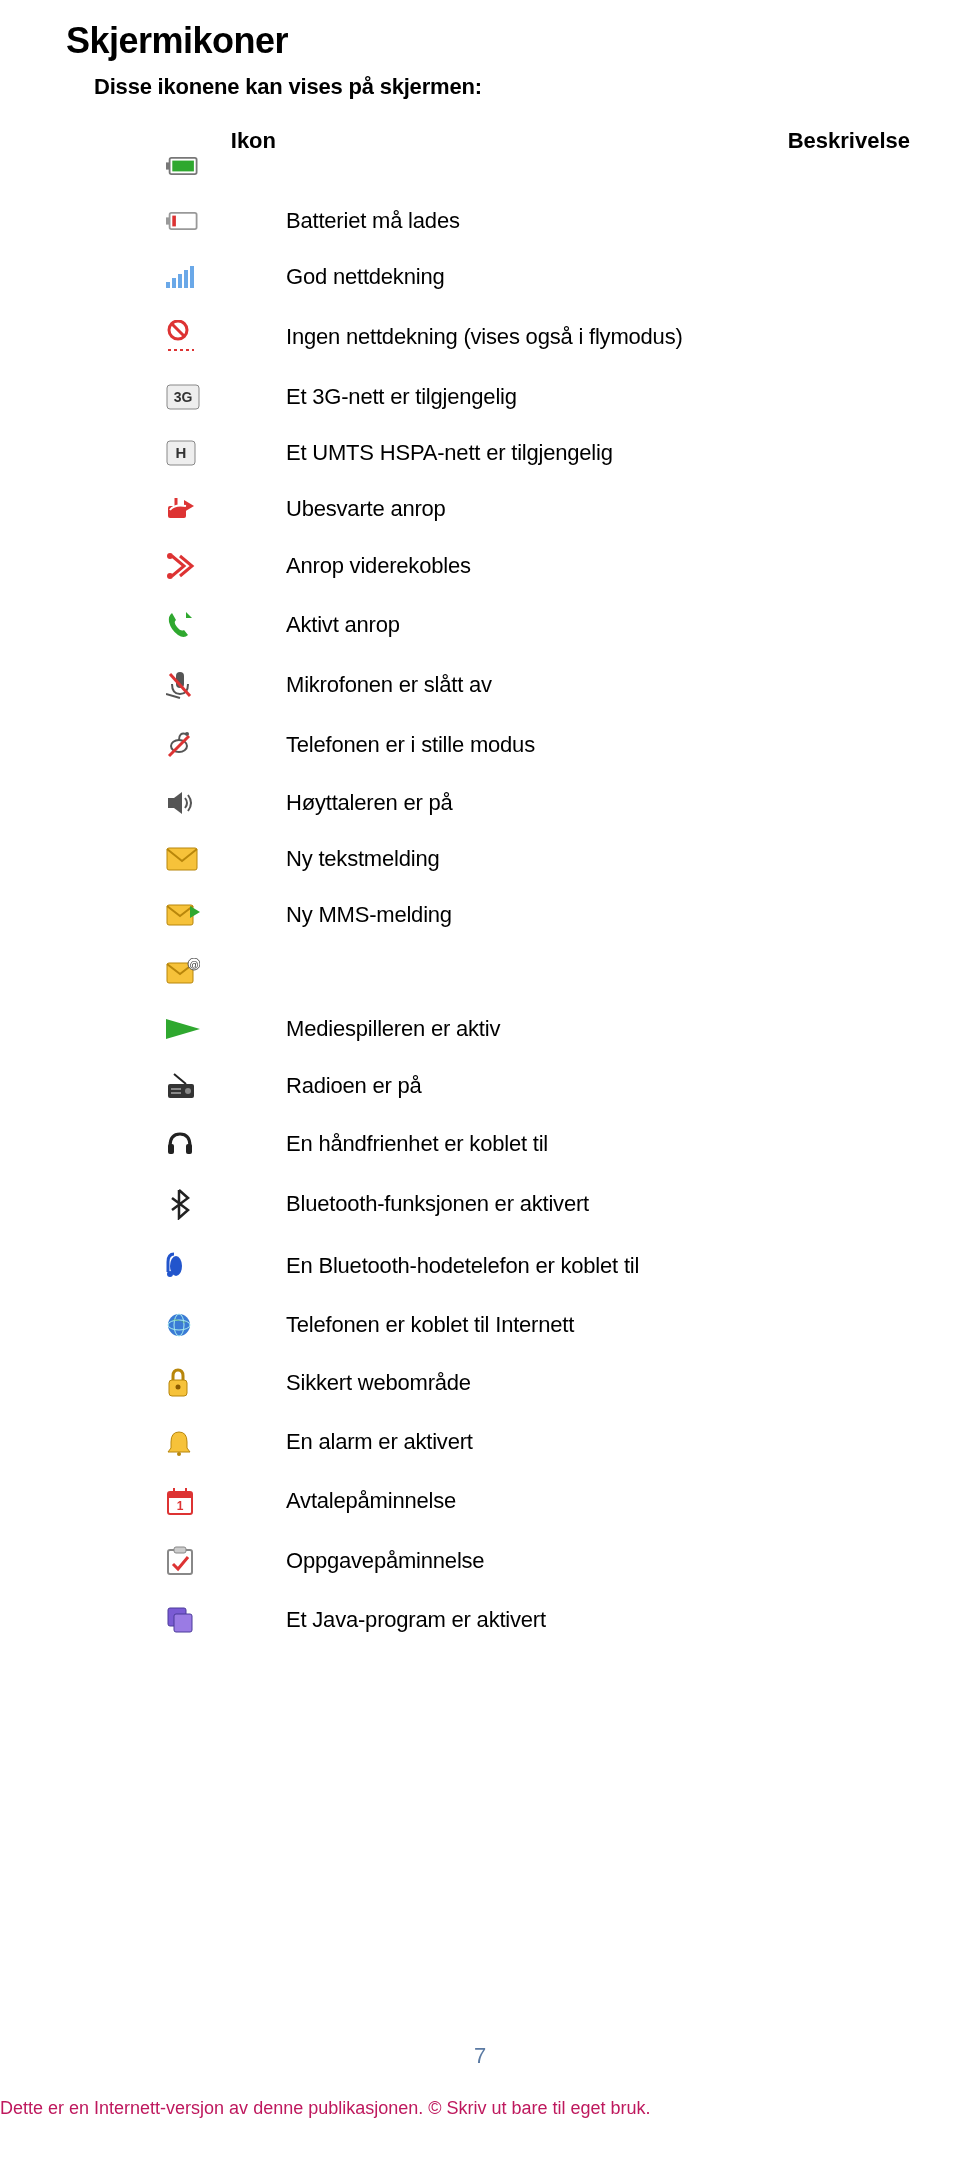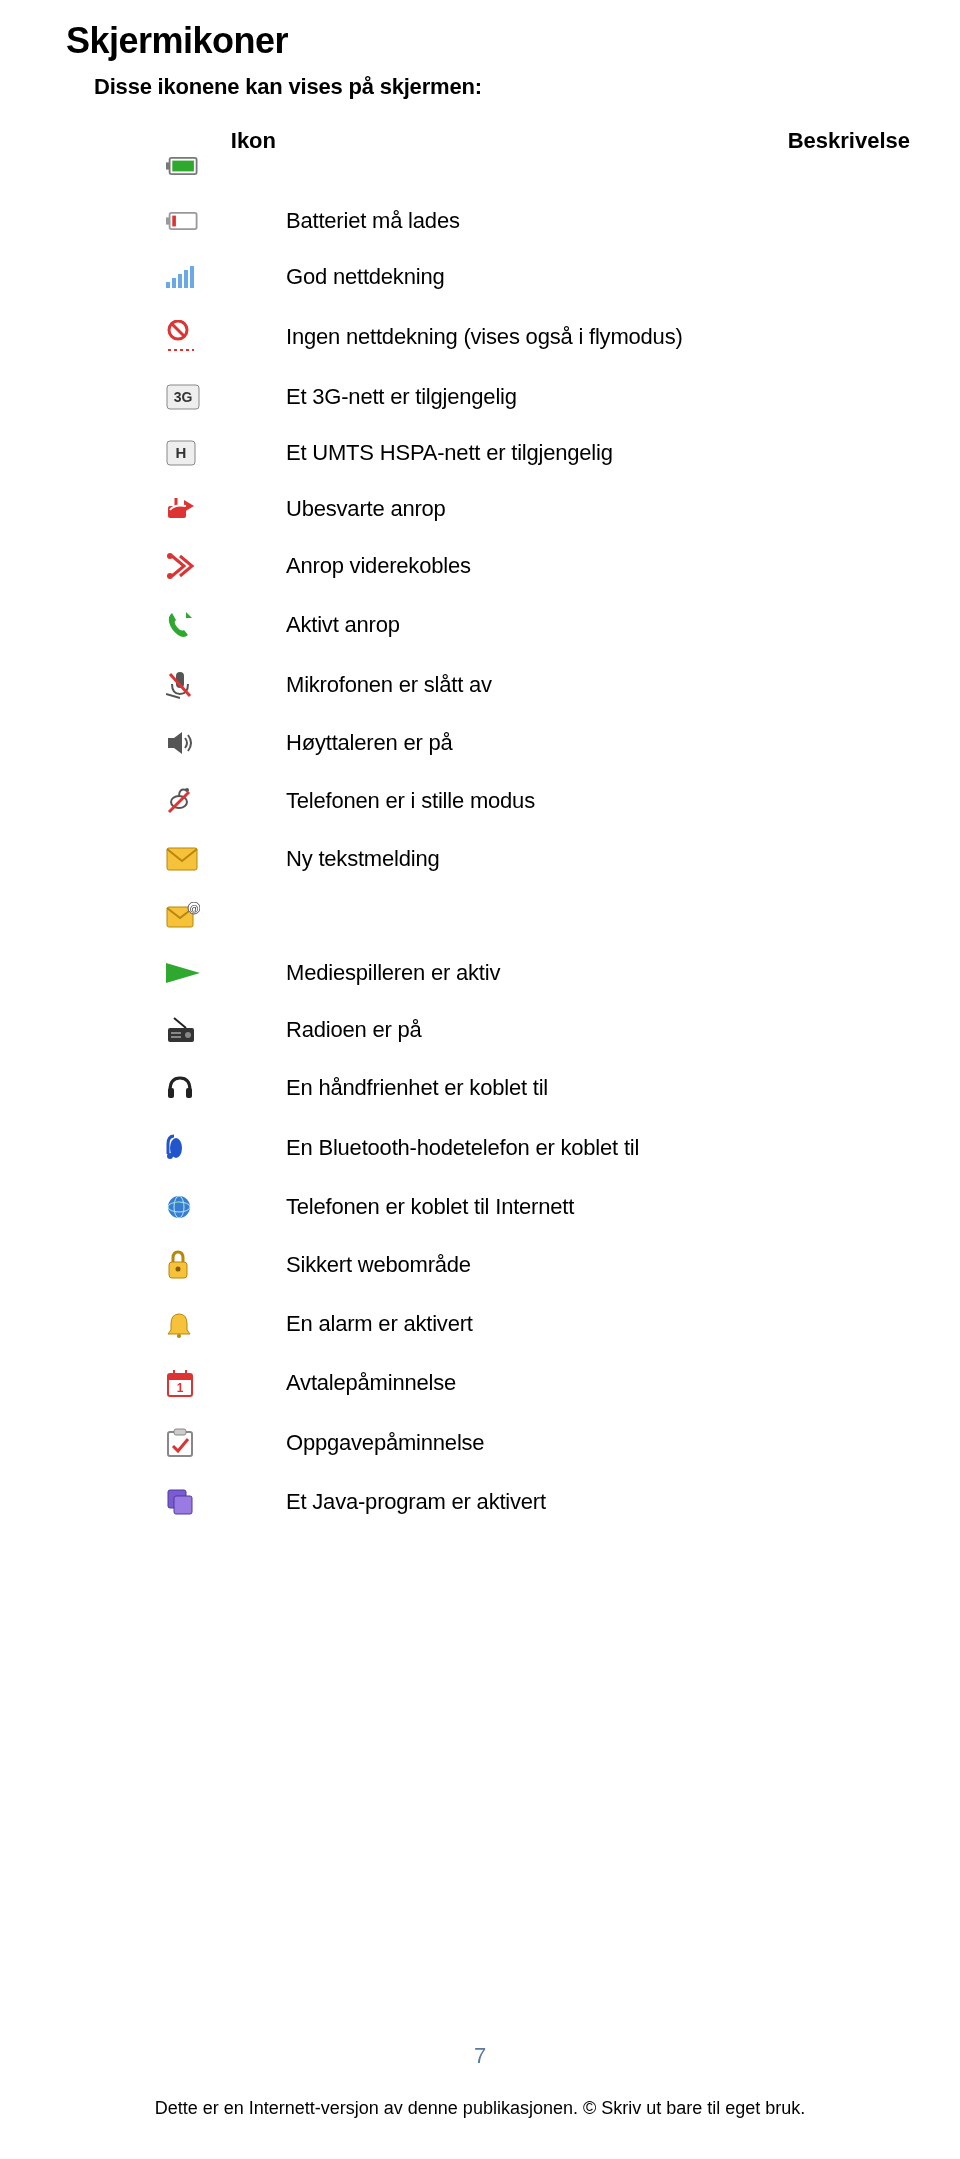--- a/index.html
+++ b/index.html
@@ -59,23 +59,23 @@
     bottom: 90px;
     left: 0; right: 0;
     text-align: center;
     font-size: 22px;
     color: #5b7aa3;
   }
   .footer-note {
     position: absolute;
     bottom: 40px;
     left: 0; right: 0;
-    text-align: center;
+    text-align: left;
     font-size: 18px;
-    color: #000000;
+    color: #be185d;
     font-weight: 300;
   }
   svg { display: block; }
 </style>
 </head>
 <body>
 
 <div class="page">
   <div class="title">Skjermikoner</div>
   <div class="subtitle">Disse ikonene kan vises på skjermen:</div>
@@ -183,48 +183,58 @@
             <rect x="10" y="2" width="8" height="16" rx="4" fill="#555"></rect>
             <path d="M6 14 Q6 24 14 24 Q22 24 22 14" stroke="#555" stroke-width="2" fill="none"></path>
             <line x="14" y1="24" x2="14" y2="28" stroke="#555" stroke-width="2"></line>
             <line x1="4" y1="4" x2="24" y2="26" stroke="#d33" stroke-width="3"></line>
           </svg>
         </div>
         <div class="desc-cell">Mikrofonen er slått av</div>
       </div>
       <div class="row">
         <div class="icon-cell">
+          <svg width="26" height="30" viewBox="0 0 26 30">
+            <ellipse cx="13" cy="16" rx="8" ry="6" fill="none" stroke="#555" stroke-width="2"></ellipse>
+            <path d="M13 10 Q13 2 20 4" stroke="#555" stroke-width="2" fill="none"></path>
+            <circle cx="21" cy="4" r="2" fill="#555"></circle>
+            <line x1="3" y1="26" x2="23" y2="6" stroke="#d33" stroke-width="3"></line>
+          </svg>
+        </div>
+        <div class="desc-cell">Telefonen er i stille modus</div>
+      </div>
+      <div class="row">
+        <div class="icon-cell">
           <svg width="28" height="26" viewBox="0 0 28 26">
             <rect x="2" y="8" width="6" height="10" fill="#555"></rect>
             <polygon points="8,8 16,2 16,24 8,18" fill="#555"></polygon>
             <path d="M19 8 Q23 13 19 18" stroke="#555" stroke-width="2" fill="none"></path>
             <path d="M22 5 Q28 13 22 21" stroke="#555" stroke-width="2" fill="none"></path>
           </svg>
         </div>
         <div class="desc-cell">Høyttaleren er på</div>
       </div>
       <div class="row">
         <div class="icon-cell">
-          <svg width="26" height="30" viewBox="0 0 26 30">
-            <ellipse cx="13" cy="16" rx="8" ry="6" fill="none" stroke="#555" stroke-width="2"></ellipse>
-            <path d="M13 10 Q13 2 20 4" stroke="#555" stroke-width="2" fill="none"></path>
-            <circle cx="21" cy="4" r="2" fill="#555"></circle>
-            <line x1="3" y1="26" x2="23" y2="6" stroke="#d33" stroke-width="3"></line>
-          </svg>
-        </div>
-        <div class="desc-cell">Telefonen er i stille modus</div>
-      </div>
-      <div class="row">
-        <div class="icon-cell">
           <svg width="32" height="24" viewBox="0 0 32 24">
             <rect x="1" y="1" width="30" height="22" rx="2" fill="#f6c23a" stroke="#b8860b"></rect>
             <path d="M1 2 L16 14 L31 2" fill="none" stroke="#b8860b" stroke-width="2"></path>
           </svg>
         </div>
         <div class="desc-cell">Ny tekstmelding</div>
+      </div>
+      <div class="row">
+        <div class="icon-cell">
+          <svg width="34" height="26" viewBox="0 0 34 26">
+            <rect x="1" y="3" width="26" height="20" rx="2" fill="#f6c23a" stroke="#b8860b"></rect>
+            <path d="M1 4 L14 14 L27 4" fill="none" stroke="#b8860b" stroke-width="2"></path>
+            <polygon points="24,4 34,10 24,16" fill="#2fa82f"></polygon>
+          </svg>
+        </div>
+        <div class="desc-cell">Ny MMS-melding</div>
       </div>
       <div class="row">
         <div class="icon-cell">
           <svg width="34" height="28" viewBox="0 0 34 28">
             <rect x="1" y="5" width="26" height="20" rx="2" fill="#f6c23a" stroke="#b8860b"></rect>
             <path d="M1 6 L14 16 L27 6" fill="none" stroke="#b8860b" stroke-width="2"></path>
             <circle cx="28" cy="6" r="6" fill="#fff" stroke="#555"></circle>
             <text x="28" y="10" text-anchor="middle" font-size="9" fill="#333">@</text>
           </svg>
         </div>
@@ -254,20 +264,28 @@
           <svg width="28" height="28" viewBox="0 0 28 28">
             <path d="M4 16 Q4 4 14 4 Q24 4 24 16" fill="none" stroke="#222" stroke-width="3"></path>
             <rect x="2" y="14" width="6" height="10" rx="2" fill="#222"></rect>
             <rect x="20" y="14" width="6" height="10" rx="2" fill="#222"></rect>
           </svg>
         </div>
         <div class="desc-cell">En håndfrienhet er koblet til</div>
       </div>
       <div class="row">
         <div class="icon-cell">
+          <svg width="26" height="32" viewBox="0 0 26 32">
+            <path d="M13 2 L13 30 L22 22 L6 10 M13 2 L22 10 L6 22" fill="none" stroke="#222" stroke-width="2.5"></path>
+          </svg>
+        </div>
+        <div class="desc-cell">Bluetooth-funksjonen er aktivert</div>
+      </div>
+      <div class="row">
+        <div class="icon-cell">
           <svg width="24" height="32" viewBox="0 0 24 32">
             <path d="M8 4 Q2 4 2 12 L2 22" fill="none" stroke="#2255cc" stroke-width="3"></path>
             <ellipse cx="10" cy="16" rx="6" ry="10" fill="#2255cc"></ellipse>
             <circle cx="4" cy="24" r="3" fill="#2255cc"></circle>
           </svg>
         </div>
         <div class="desc-cell">En Bluetooth-hodetelefon er koblet til</div>
       </div>
       <div class="row">
         <div class="icon-cell">

